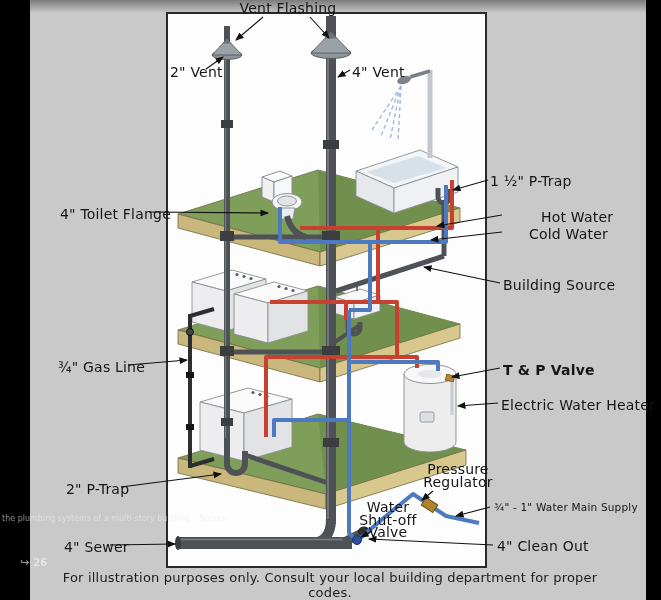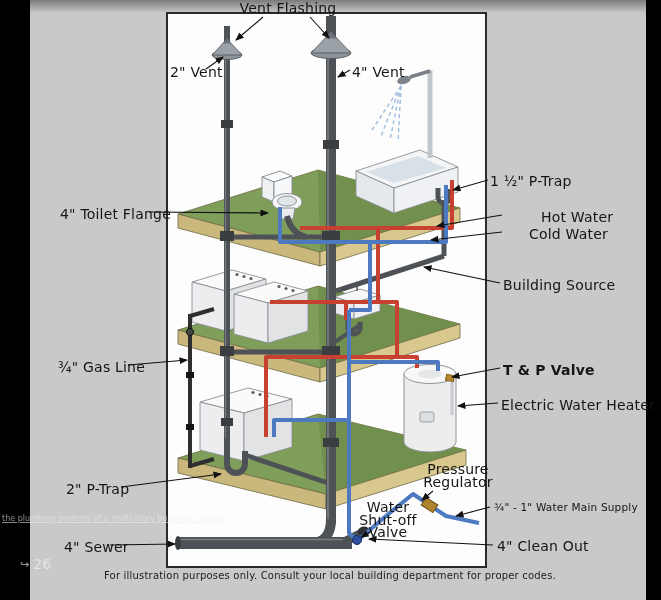--- a/index.html
+++ b/index.html
@@ -22,31 +22,31 @@
     background:#fdfdfd;border:2px solid #2a2a2a;box-sizing:border-box;
   }
   svg.art{position:absolute;left:0;top:0;pointer-events:none;}
   .lbl{
     position:absolute;font-size:14px;color:#151515;white-space:nowrap;
     letter-spacing:.2px;
   }
   .lbl.wrap{white-space:normal;text-align:center;line-height:12.5px;}
   .caption{
     position:absolute;left:40px;top:570px;width:580px;text-align:center;
-    font-size:10px;color:#1c1c1c;letter-spacing:.2px;
+    font-size:13px;color:#1c1c1c;letter-spacing:.2px;
   }
   .watermark{
     position:absolute;left:2px;top:514px;width:240px;
-    font-size:8px;color:rgba(238,238,238,.55);white-space:nowrap;overflow:hidden;text-decoration:underline;
+    font-size:8px;color:rgba(238,238,238,.55);white-space:nowrap;overflow:hidden;
   }
   .share{
     position:absolute;left:20px;top:556px;display:flex;align-items:center;gap:4px;
     color:rgba(245,245,245,.65);font-size:11px;cursor:pointer;
   }
-  .share .count{font-size:14px;}
+  .share .count{font-size:10px;font-weight:bold;}
 </style>
 </head>
 <body>
 
 <div class="letterbox" style="left:0;width:30px;"></div>
 <div class="letterbox" style="left:646px;width:15px;"></div>
 
 <div class="bg">
   <div class="topshade"></div>
 </div>

